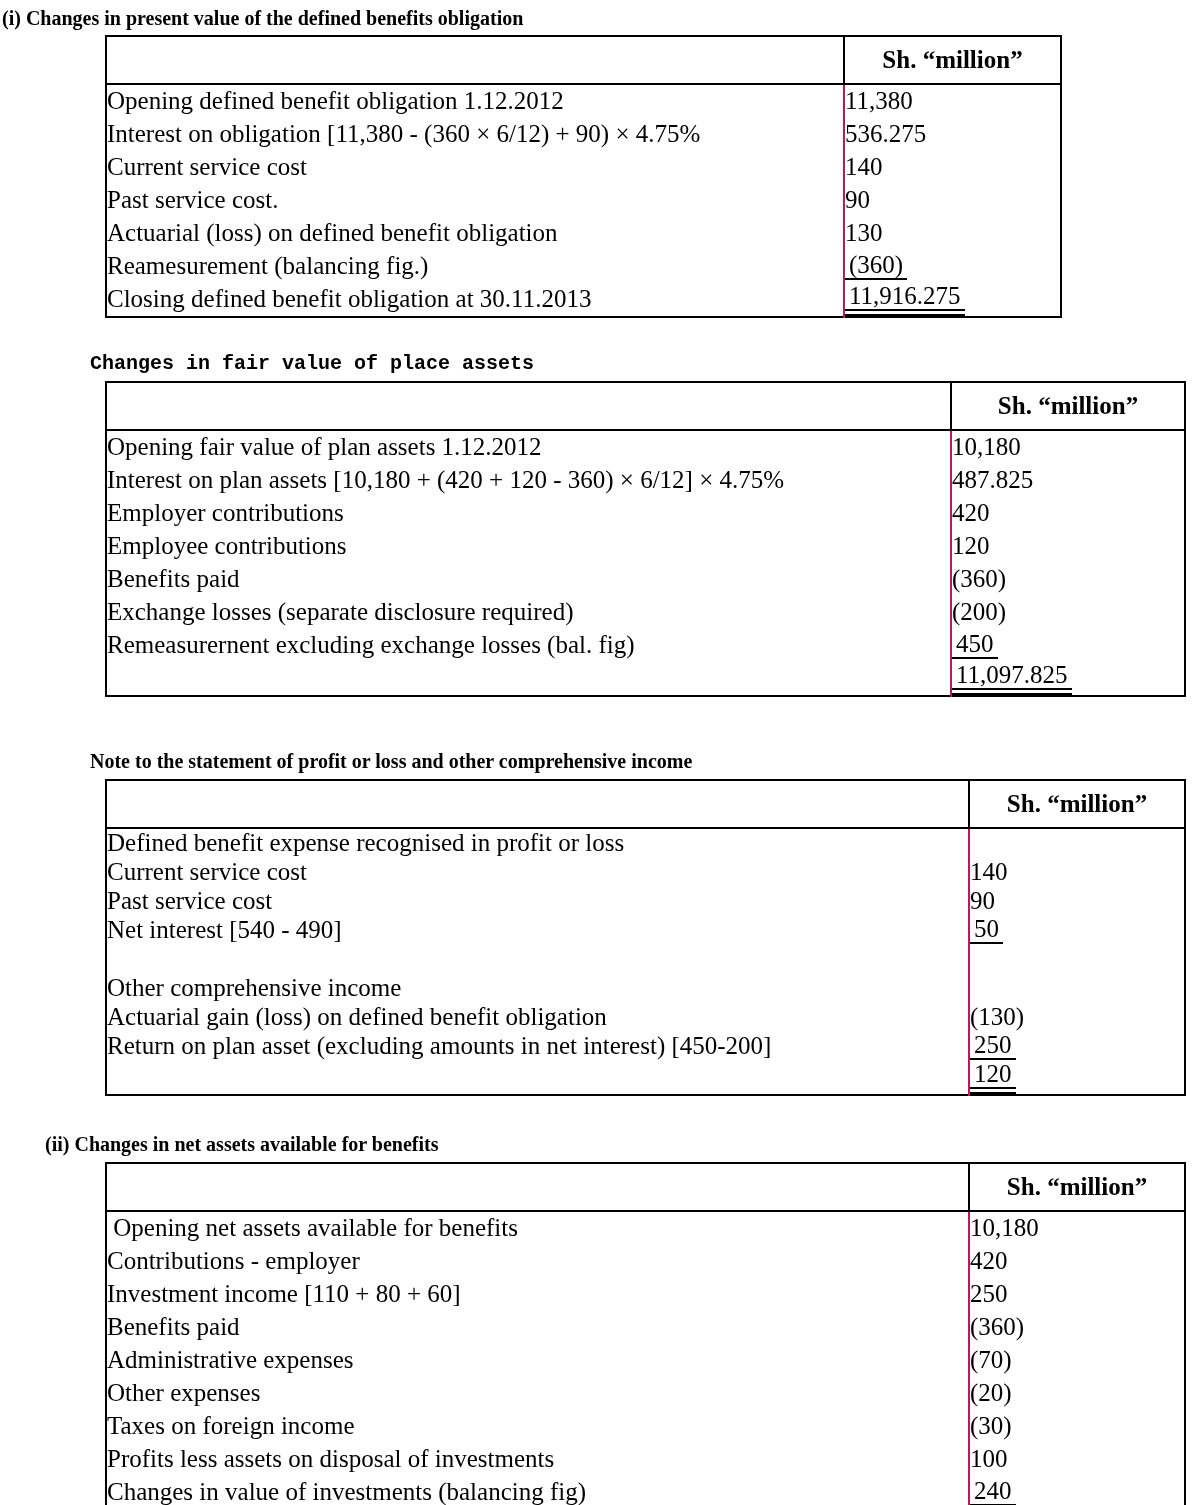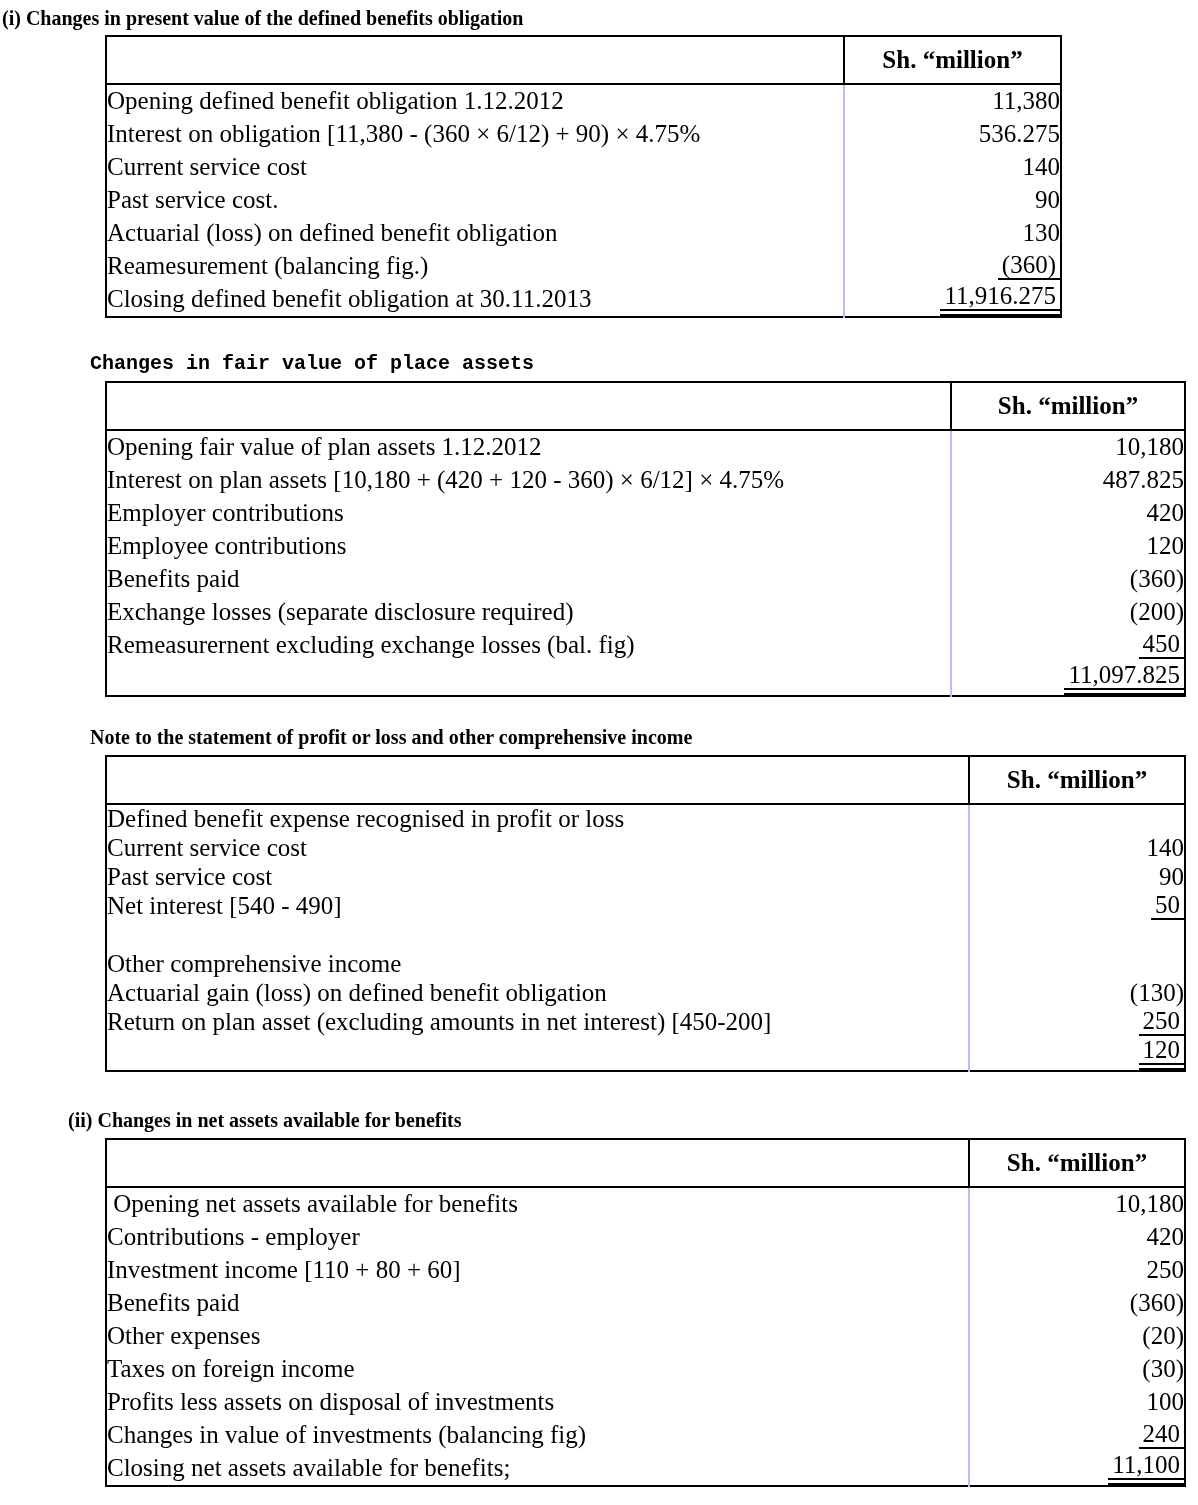--- a/index.html
+++ b/index.html
@@ -14,22 +14,22 @@
   }
   .title {
     font-weight: bold;
     font-size: 20px;
     line-height: 30px;
     margin: 0;
     white-space: nowrap;
   }
   .sec0 .title { padding: 3px 0 2px 2px; }
   .sec1 .title { padding: 31px 0 2px 90px; font-family: Liberation Mono, monospace; }
-  .sec2 .title { padding: 25px 0 3px 90px; }
-  .sec3 .title { padding: 33px 0 3px 68px; }
+  .sec2 .title { padding: 49px 0 3px 90px; }
+  .sec3 .title { padding: 33px 0 3px 45px; }
 
   table.fin {
     border-collapse: collapse;
     table-layout: fixed;
     margin-left: 105px;
     border: 2px solid #000;
     font-size: 25px;
   }
   .sec0 table.fin { width: 955px; }
   .sec1 table.fin { width: 1079px; }
@@ -54,21 +54,21 @@
   .sec1 thead th { height: 32px; }
   .sec2 thead th { height: 27px; }
   .sec3 thead th { height: 30px; }
 
   tbody td { vertical-align: middle; }
   .sec0 tbody td, .sec1 tbody td, .sec3 tbody td { height: 33px; }
   .sec2 tbody td { height: 29px; }
 
   td.lbl { padding-left: 13px; white-space: nowrap; overflow: hidden; }
   td.lbl.ind1 { padding-left: 168px; }
-  td.val { text-align: right; border-left: 2px solid #c4b5fd; white-space: nowrap; margin-top: 12px; }
+  td.val { text-align: left; border-left: 2px solid #be185d; white-space: nowrap; margin-top: 12px; }
 
   .u1 { display: inline-block; line-height: 27px; border-bottom: 2px solid #000; padding: 0 4px; }
   .u2 { display: inline-block; line-height: 25px; border-bottom: 7px double #000; padding: 0 4px 1px 4px; }
 </style>
 </head>
 <body>
 
 <div class="page">
 
   <section class="sec sec0">
@@ -245,20 +245,24 @@
           </tr>
           <tr>
             <td class="lbl">Investment income [110 + 80 + 60]</td>
             <td class="val"><span>250</span></td>
           </tr>
           <tr>
             <td class="lbl">Benefits paid</td>
             <td class="val"><span>(360)</span></td>
           </tr>
           <tr>
+            <td class="lbl">Administrative expenses</td>
+            <td class="val"><span>(70)</span></td>
+          </tr>
+          <tr>
             <td class="lbl">Other expenses</td>
             <td class="val"><span>(20)</span></td>
           </tr>
           <tr>
             <td class="lbl">Taxes on foreign income</td>
             <td class="val"><span>(30)</span></td>
           </tr>
           <tr>
             <td class="lbl">Profits less assets on disposal of investments</td>
             <td class="val"><span>100</span></td>

